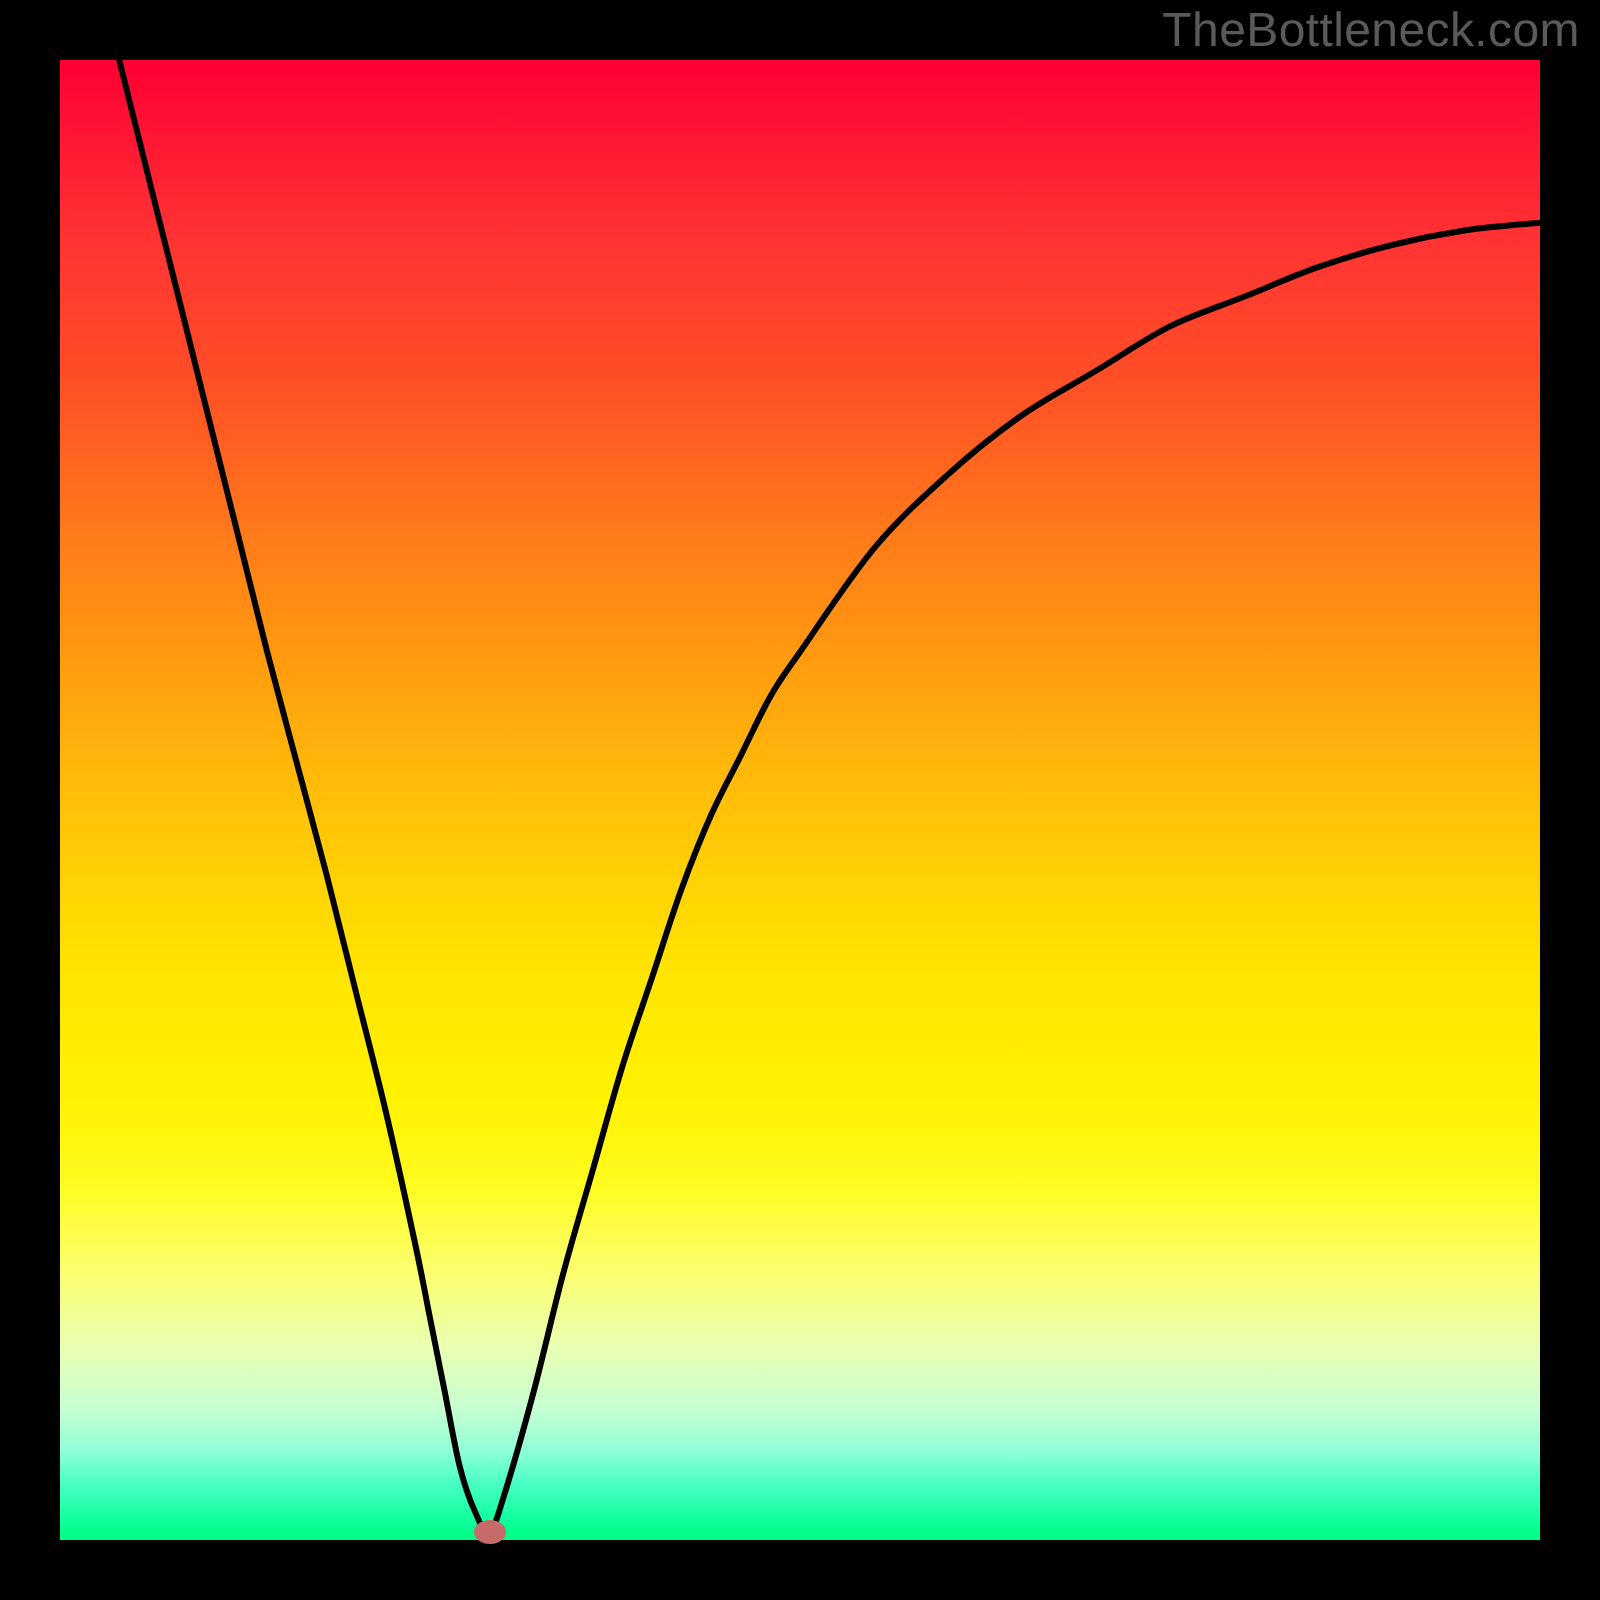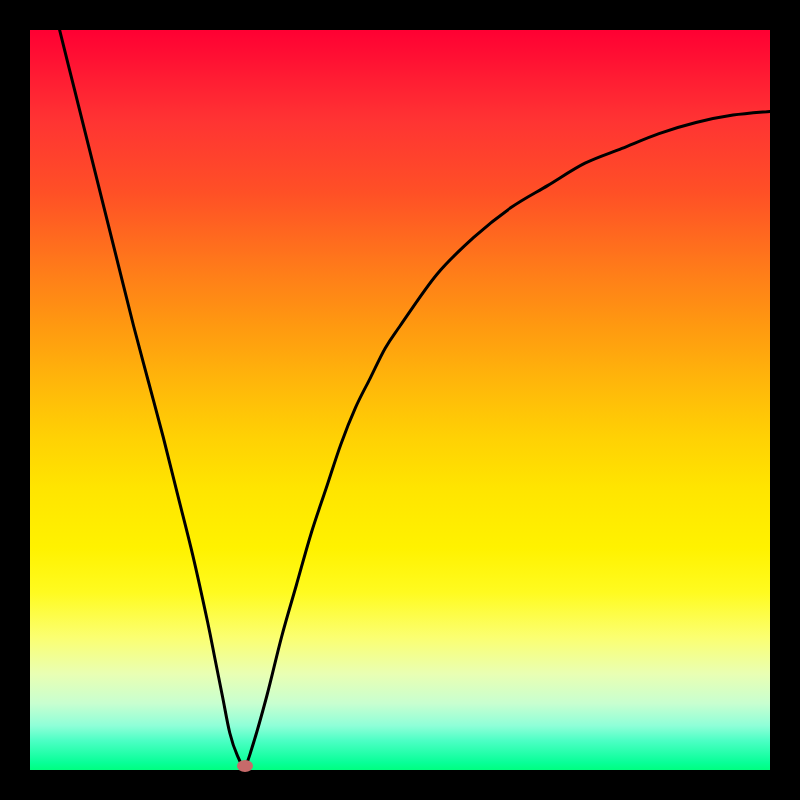--- a/index.html
+++ b/index.html
@@ -67,19 +67,20 @@
     height: 12px;
     border-radius: 50%;
     transform: translate(-50%, -50%);
     z-index: 3;
   }
 </style>
 </head>
 <body>
 
 <div class="frame">
+  <div class="watermark">TheBottleneck.com</div>
   <div class="plot-area">
     <svg viewBox="0 0 740 740" preserveAspectRatio="none">
       <path id="curve-path" d="M 29.6 0 C 32.06666666666667 9.866666666666655, 39.46666666666667 39.4666666666666, 44.4 59.19999999999993 C 49.33333333333333 78.93333333333327, 54.266666666666666 98.66666666666663, 59.2 118.39999999999998 C 64.13333333333334 138.13333333333333, 69.06666666666666 157.8666666666667, 74 177.60000000000002 C 78.93333333333334 197.33333333333334, 83.86666666666666 217.06666666666663, 88.8 236.79999999999995 C 93.73333333333333 256.5333333333333, 98.66666666666667 276.8833333333333, 103.60000000000001 296 C 108.53333333333335 315.1166666666667, 113.46666666666667 333, 118.4 351.5 C 123.33333333333334 370, 128.26666666666665 387.8833333333333, 133.2 407 C 138.13333333333333 426.1166666666667, 143.06666666666666 446.46666666666664, 148 466.2 C 152.93333333333334 485.93333333333334, 157.86666666666667 504.4333333333333, 162.8 525.4 C 167.73333333333335 546.3666666666667, 173.9 574.7333333333333, 177.6 592 C 181.29999999999998 609.2666666666667, 182.53333333333333 616.6666666666666, 185 629 C 187.46666666666667 641.3333333333334, 189.93333333333334 653.6666666666666, 192.4 666 C 194.86666666666667 678.3333333333334, 197.33333333333334 693.1333333333333, 199.8 703 C 202.26666666666668 712.8666666666667, 204.73333333333335 719.6500000000001, 207.20000000000002 725.2 C 209.66666666666669 730.75, 212.13333333333333 737.5333333333333, 214.6 736.3 C 217.06666666666666 735.0666666666666, 218.3 729.5166666666667, 222 717.8 C 225.7 706.0833333333333, 231.86666666666667 684.5, 236.8 666 C 241.73333333333335 647.5, 246.66666666666669 625.3, 251.60000000000002 606.8 C 256.53333333333336 588.3, 261.46666666666664 572.2666666666667, 266.4 555 C 271.3333333333333 537.7333333333333, 276.26666666666665 519.2333333333333, 281.2 503.2 C 286.1333333333333 487.16666666666663, 291.06666666666666 473.6, 296 458.8 C 300.93333333333334 444, 305.8666666666667 427.96666666666664, 310.8 414.4 C 315.73333333333335 400.8333333333333, 320.6666666666667 388.50000000000006, 325.6 377.40000000000003 C 330.53333333333336 366.3, 335.4666666666667 357.66666666666663, 340.40000000000003 347.79999999999995 C 345.33333333333337 337.9333333333333, 350.26666666666665 326.83333333333337, 355.2 318.20000000000005 C 360.1333333333333 309.5666666666667, 361.3666666666667 308.33333333333337, 370 296 C 378.6333333333333 283.66666666666663, 394.66666666666674 259, 407.00000000000006 244.2 C 419.33333333333337 229.4, 431.6666666666667 218.30000000000004, 444 207.20000000000005 C 456.3333333333333 196.10000000000005, 468.6666666666667 186.23333333333338, 481 177.60000000000002 C 493.3333333333333 168.96666666666667, 505.6666666666667 162.79999999999998, 518 155.39999999999998 C 530.3333333333334 147.99999999999997, 542.6666666666666 139.3666666666667, 555 133.20000000000005 C 567.3333333333334 127.03333333333337, 579.6666666666666 123.33333333333331, 592 118.39999999999998 C 604.3333333333334 113.46666666666664, 616.6666666666666 107.91666666666669, 629 103.60000000000002 C 641.3333333333334 99.28333333333336, 653.6666666666666 95.58333333333333, 666 92.5 C 678.3333333333334 89.41666666666667, 690.6666666666666 86.95000000000003, 703 85.10000000000002 C 715.3333333333334 83.25000000000001, 733.8333333333334 82.01666666666665, 740 81.39999999999998" fill="none" stroke="#000000" stroke-width="3" stroke-linecap="round" stroke-linejoin="round"></path>
     </svg>
     <div class="marker" id="marker" style="left: 214.6px; top: 736.3px; background: rgb(199, 106, 106);"></div>
   </div>
 </div>
 
 </body></html>

